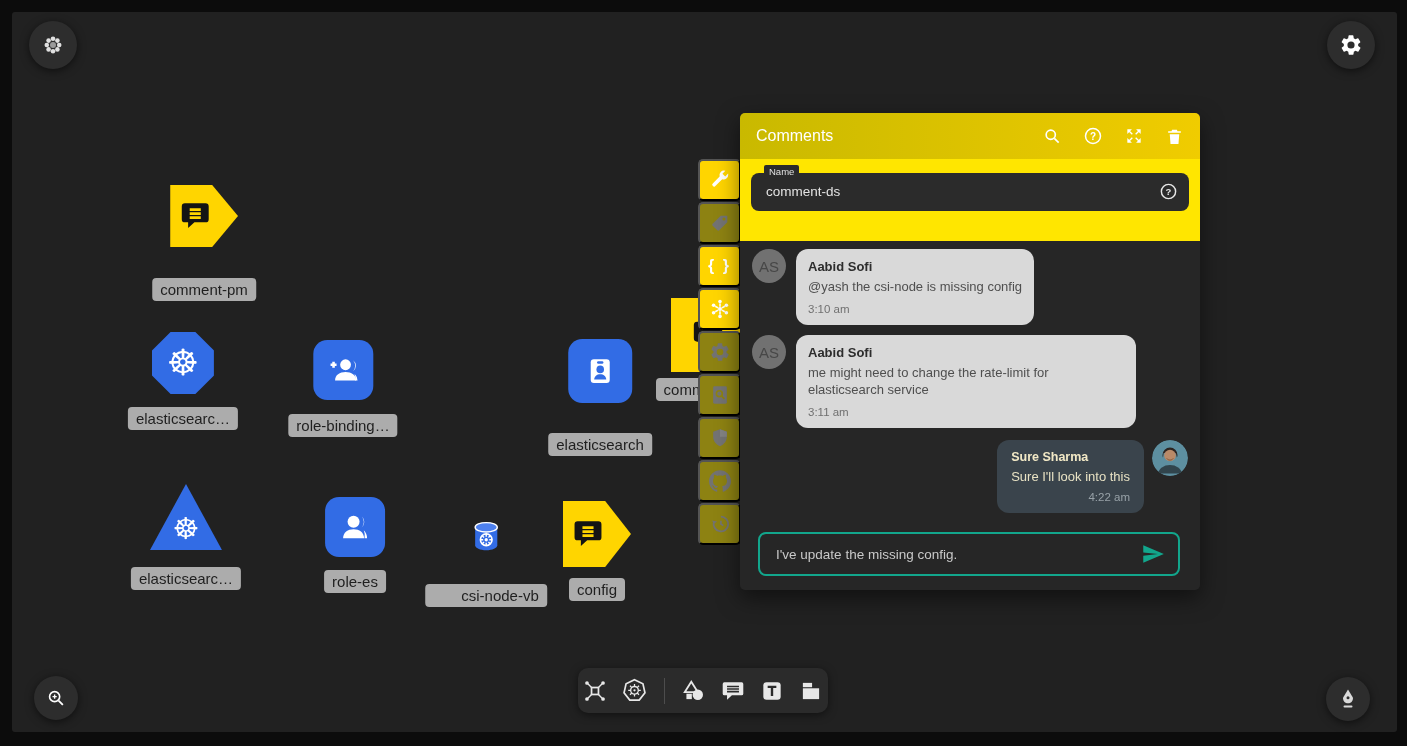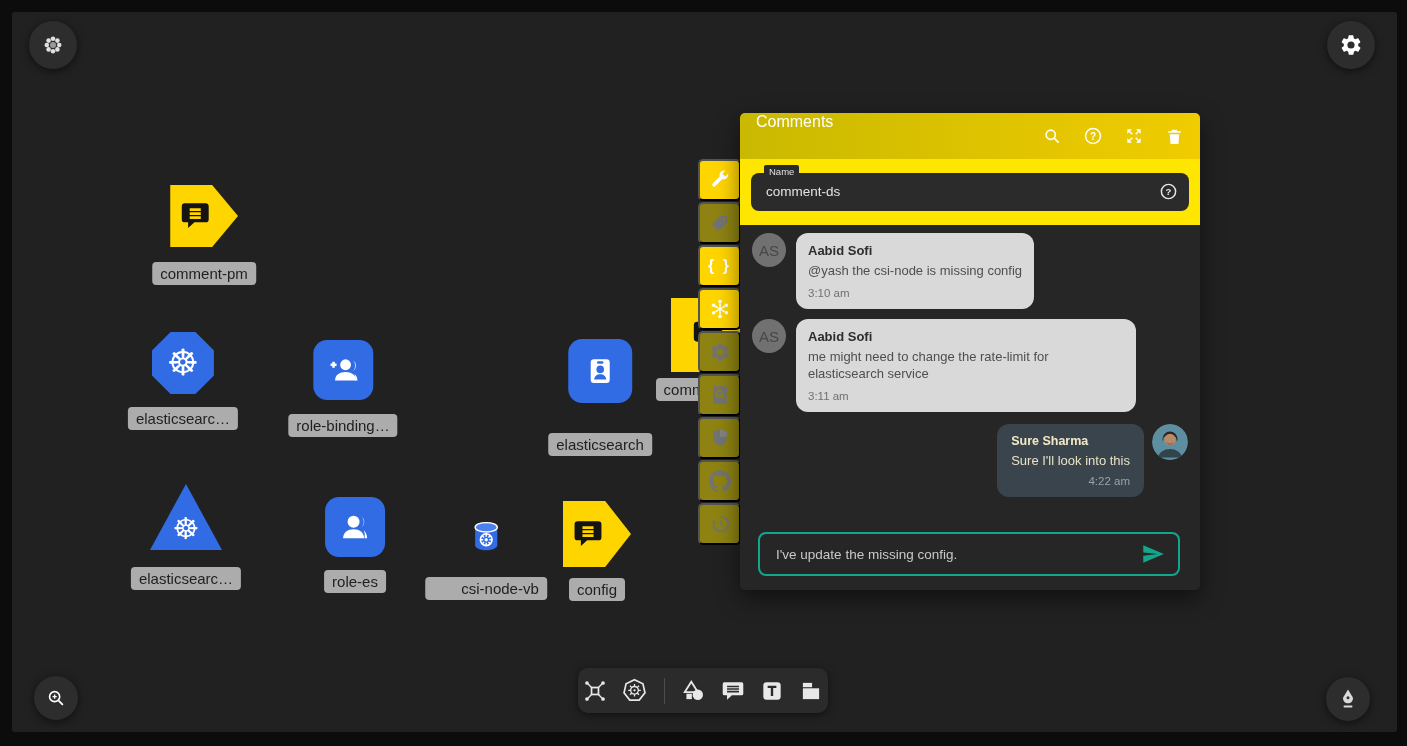--- a/index.html
+++ b/index.html
@@ -17,44 +17,44 @@
   .node{position:absolute;display:flex;flex-direction:column;align-items:center;transform:translateX(-50%);z-index:1;cursor:pointer;}
   .node .shape{display:flex;align-items:center;justify-content:center;}
   .chip{background:#acacac;color:#1f1f1f;font-size:15px;padding:2px 8px;border-radius:4px;white-space:nowrap;line-height:19px;}
   .shape-pentagon{background:#FFD500;clip-path:polygon(0 0,62% 0,100% 50%,62% 100%,0 100%);}
   .shape-pentagon svg{margin-right:26%;}
   .shape-octagon{background:#326CE5;clip-path:polygon(30% 0%,70% 0%,100% 30%,100% 70%,70% 100%,30% 100%,0% 70%,0% 30%);}
   .shape-rsq{background:#326CE5;border-radius:14px;}
   .shape-square{background:#FFD500;}
   .shape-triangle{background:#326CE5;clip-path:polygon(50% 0%,100% 100%,0% 100%);align-items:flex-end !important;padding-bottom:6px;box-sizing:border-box;}
   .k8s-glyph{color:#fff;font-family:"DejaVu Sans",sans-serif;line-height:1;}
-  .n0{left:204px;top:185px;} .n0 .shape{width:68px;height:62px;} .n0 .chip{margin-top:15px;}
+  .n0{left:204px;top:185px;} .n0 .shape{width:68px;height:62px;} .n0 .chip{margin-top:31px;}
   .n1{left:183px;top:332px;} .n1 .shape{width:62px;height:62px;} .n1 .chip{margin-top:13px;} .n1 .k8s-glyph{font-size:36px;}
   .n2{left:343px;top:340px;} .n2 .shape{width:60px;height:60px;} .n2 .chip{margin-top:14px;}
   .n3{left:600px;top:339px;gap:19px;} .n3 .shape{width:64px;height:64px;} .n3 .chip{margin-top:11px;}
   .n4{left:708px;top:298px;} .n4 .shape{width:74px;height:74px;} .n4 .chip{margin-top:6px;max-width:58px;overflow:hidden;margin-left:-48px;}
   .n5{left:186px;top:484px;} .n5 .shape{width:72px;height:66px;} .n5 .chip{margin-top:17px;} .n5 .k8s-glyph{font-size:30px;}
   .n6{left:355px;top:497px;} .n6 .shape{width:60px;height:60px;} .n6 .chip{margin-top:13px;}
-  .n7{left:486px;top:519px;} .n7 .shape{width:34px;height:36px;} .n7 .chip{margin-top:22px;padding-left:36px;}
+  .n7{left:486px;top:519px;} .n7 .shape{width:34px;height:36px;} .n7 .chip{margin-top:29px;padding-left:36px;}
   .n8{left:597px;top:501px;} .n8 .shape{width:68px;height:66px;} .n8 .chip{margin-top:11px;}
 
   
   #side-toolbar{position:absolute;left:698px;top:159px;width:43px;display:flex;flex-direction:column;gap:1px;z-index:5;}
   .tool-tile{width:43px;height:42px;border-radius:5px;display:flex;align-items:center;justify-content:center;cursor:pointer;box-sizing:border-box;}
   .tool-tile.active{background:#FFD500;}
   .tool-tile.dim{background:#8d8212;}
   .braces{font-size:16px;font-weight:700;color:#fff;letter-spacing:2px;}
 
   
   #comments-panel{position:absolute;left:740px;top:113px;width:460px;height:477px;z-index:10;box-shadow:0 8px 22px rgba(0,0,0,.5);border-radius:5px;background:#262626;}
-  #panel-header{height:46px;border-radius:5px 5px 0 0;background:linear-gradient(90deg,#c9b900,#f0cc00);display:flex;padding:0 16px;box-sizing:border-box;}
+  #panel-header{height:46px;border-radius:5px 5px 0 0;background:linear-gradient(90deg,#c9b900,#f0cc00);display:flex;align-items:center;padding:0 16px;box-sizing:border-box;}
   #panel-title{color:#fff;font-size:16px;flex:1;}
   .hdr-icons{display:flex;align-items:center;gap:21px;}
   .hdr-btn{background:none;border:none;padding:0;cursor:pointer;display:flex;align-items:center;}
-  #name-section{height:66px;background:#FFE600;padding:14px 11px 0 11px;box-sizing:border-box;}
+  #name-section{height:82px;background:#FFE600;padding:14px 11px 0 11px;box-sizing:border-box;}
   #name-box{position:relative;height:38px;background:#2b2b2b;border-radius:8px;cursor:text;}
   #name-label{position:absolute;left:13px;top:-8px;background:#2b2b2b;color:#e0e0e0;font-size:9.5px;padding:2px 5px;border-radius:2px;line-height:10px;}
   #name-value{display:block;padding-left:15px;line-height:38px;color:#e3e3e3;font-size:13.5px;}
   #name-help{position:absolute;right:11px;top:9px;}
 
   #messages{height:300px;overflow:hidden;padding:8px 10px 0 12px;display:flex;flex-direction:column;gap:10px;box-sizing:border-box;}
   .msg-row{display:flex;align-items:flex-start;gap:10px;}
   .msg-row.right{justify-content:flex-end;gap:8px;padding-right:2px;margin-top:2px;}
   .avatar-initials{width:34px;height:34px;border-radius:50%;background:#717171;color:#474747;font-size:15px;display:flex;align-items:center;justify-content:center;flex:none;}
   .bubble{background:#d9d9d9;border-radius:12px;padding:10px 12px;color:#4f4f4f;}

